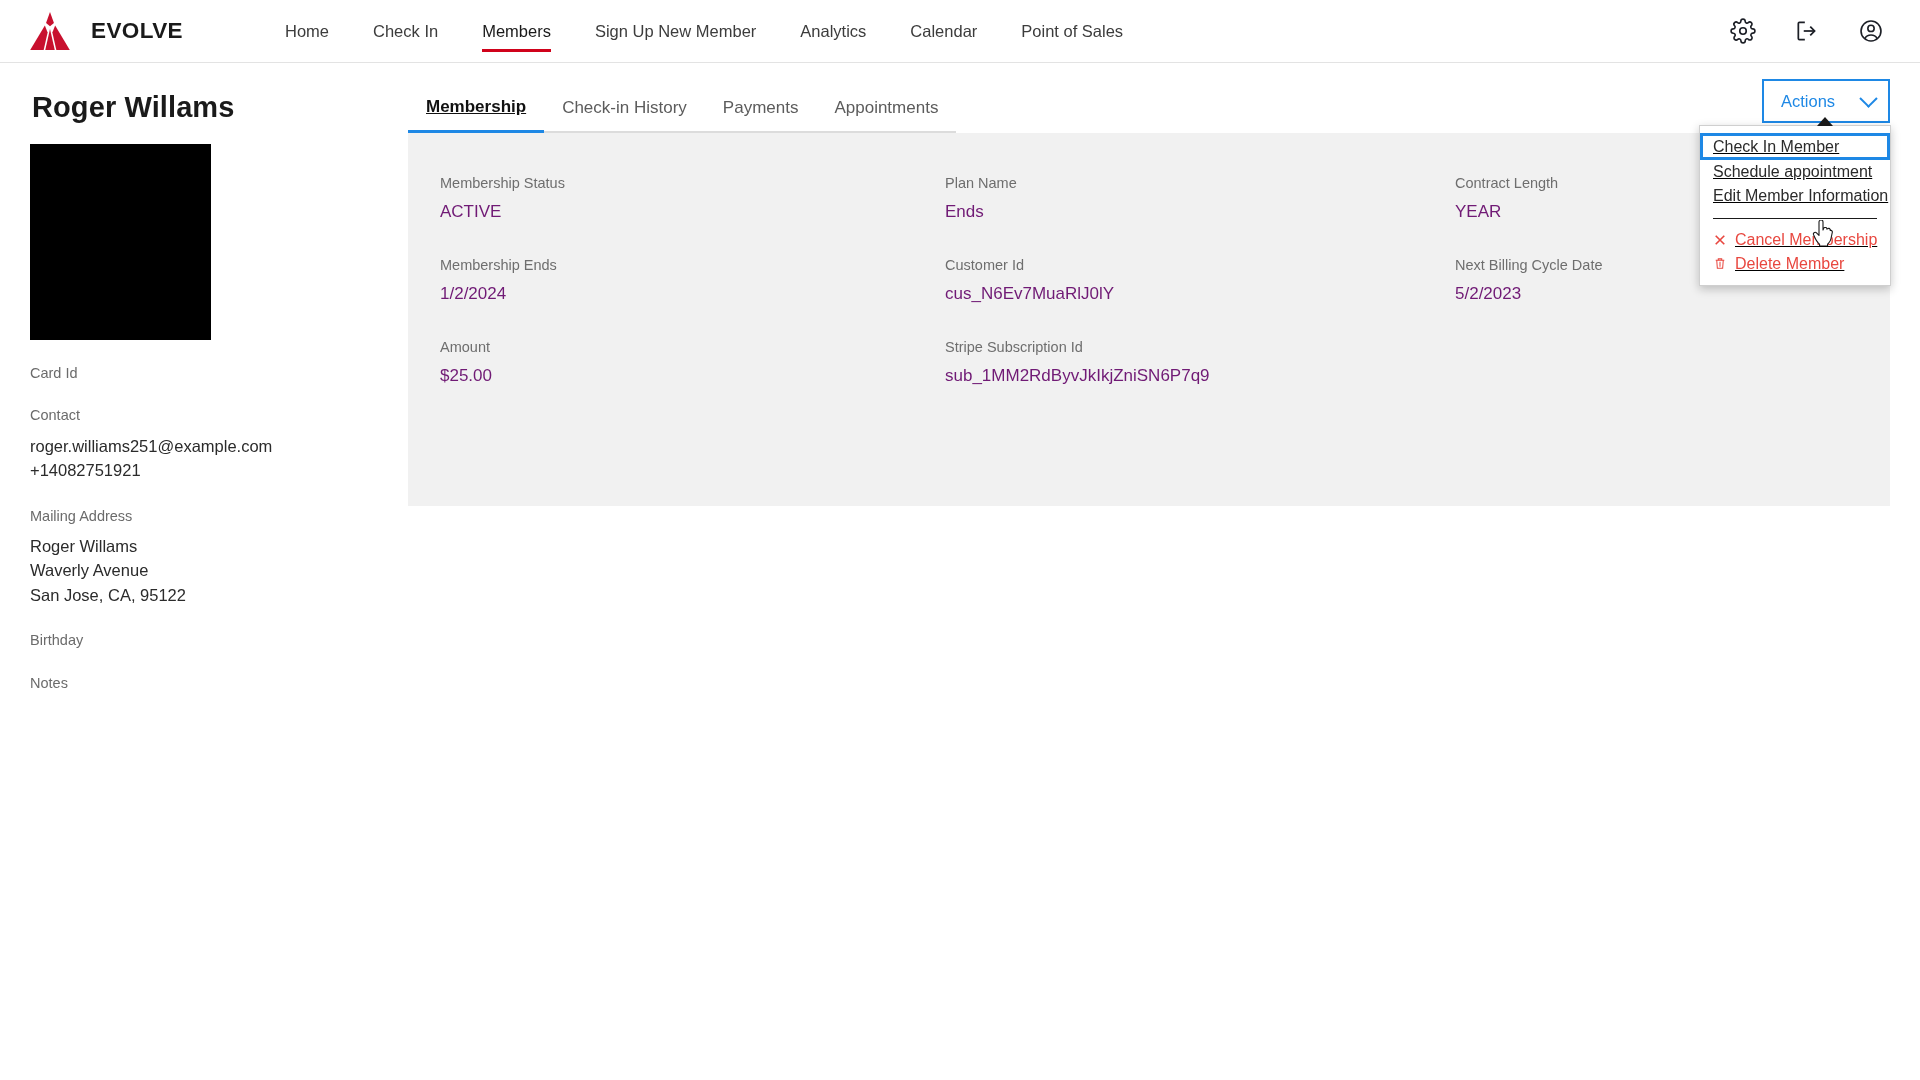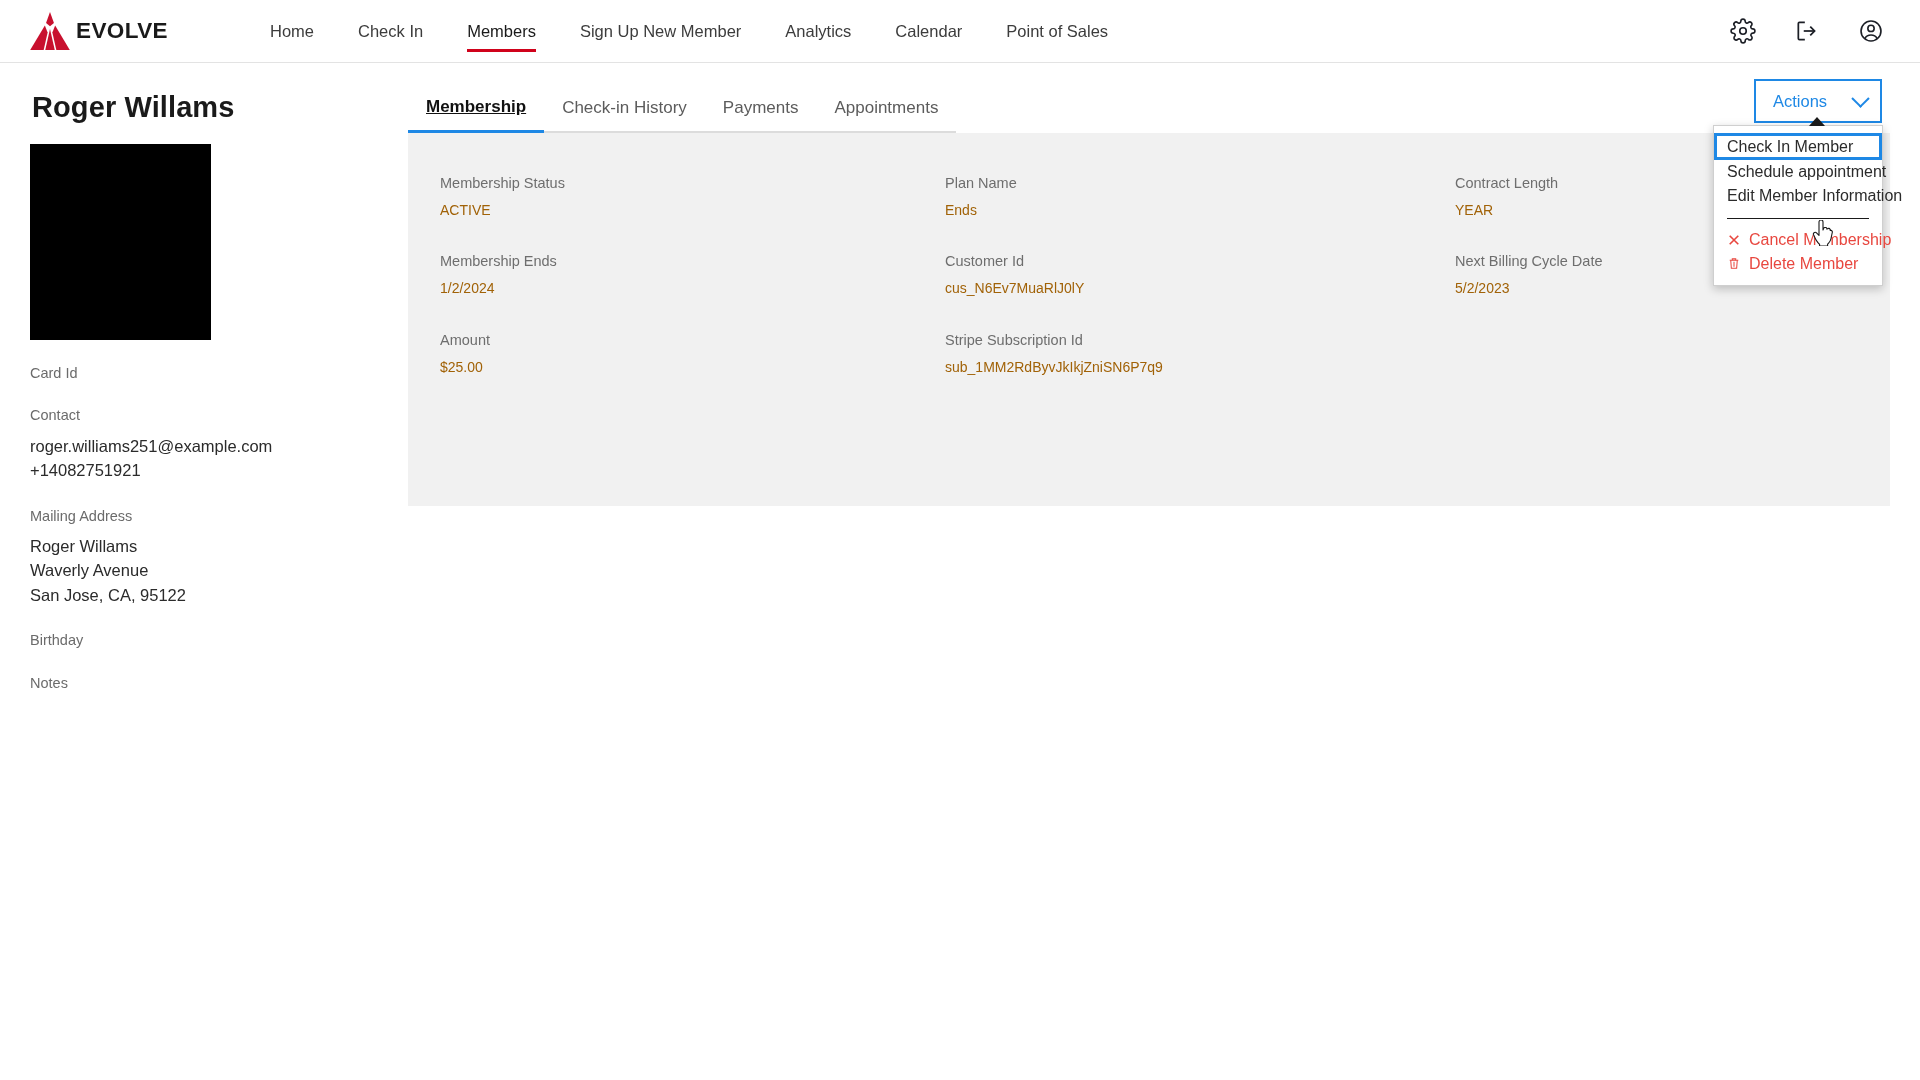--- a/index.html
+++ b/index.html
@@ -17,21 +17,21 @@
     height: 63px;
     width: 1920px;
     border-bottom: 1px solid #e3e3e3;
     display: flex;
     align-items: center;
     background: #fff;
   }
   .brand {
     display: flex; align-items: center;
     margin-left: 30px;
-    gap: 6px;
+    gap: 21px;
   }
   .brand-logo { width: 40px; height: 38px; display:block; }
   .brand-name {
     font-size: 22.5px;
     font-weight: bold;
     letter-spacing: 0.4px;
     color: #1a1a1a;
   }
   .nav-links {
     display: flex; align-items: center;
@@ -127,21 +127,21 @@
   }
   .tab.active {
     color: #111;
     font-weight: bold;
     border-bottom: 3px solid #1e88e5;
     text-decoration: underline;
   }
 
   .actions-wrap {
     position: absolute;
-    right: 8px;
+    right: 0px;
     top: -6px;
   }
   .actions-btn {
     width: 128px;
     height: 44px;
     border: 2px solid #1e88e5;
     background: #fff;
     color: #1e88e5;
     font-size: 16.5px;
     font-family: "Liberation Sans", sans-serif;
@@ -156,26 +156,27 @@
     border-right: 2px solid #1e88e5;
     border-bottom: 2px solid #1e88e5;
     transform: rotate(45deg) translate(-2px,-2px);
   }
 
   
   .menu {
     position: absolute;
     top: 46px;
     right: -1px;
-    width: 170px;
+    width: 192px;
     background: #fff;
     border: 1px solid #cfcfcf;
     box-shadow: 0 3px 9px rgba(0,0,0,0.22);
     padding: 8px 0 9px 0;
     z-index: 40;
+    text-decoration: underline;
   }
   .menu-caret {
     position: absolute;
     top: 38px;
     right: 57px;
     width: 0; height: 0;
     border-left: 8px solid transparent;
     border-right: 8px solid transparent;
     border-bottom: 9px solid #1a1a1a;
     z-index: 41;
@@ -225,22 +226,22 @@
     row-gap: 37px;
     gap: 35px;
   }
   .detail-label {
     font-size: 14.5px;
     color: #6e6e6e;
     margin-bottom: 10px;
     line-height: 1.15;
   }
   .detail-value {
-    font-size: 14px;
-    color: #a16207;
+    font-size: 17px;
+    color: #701a75;
     line-height: 1.2;
   }
 
   
   .cursor {
     position: absolute;
     left: 1812px;
     top: 157px;
     width: 22px; height: 26px;
     z-index: 60;

